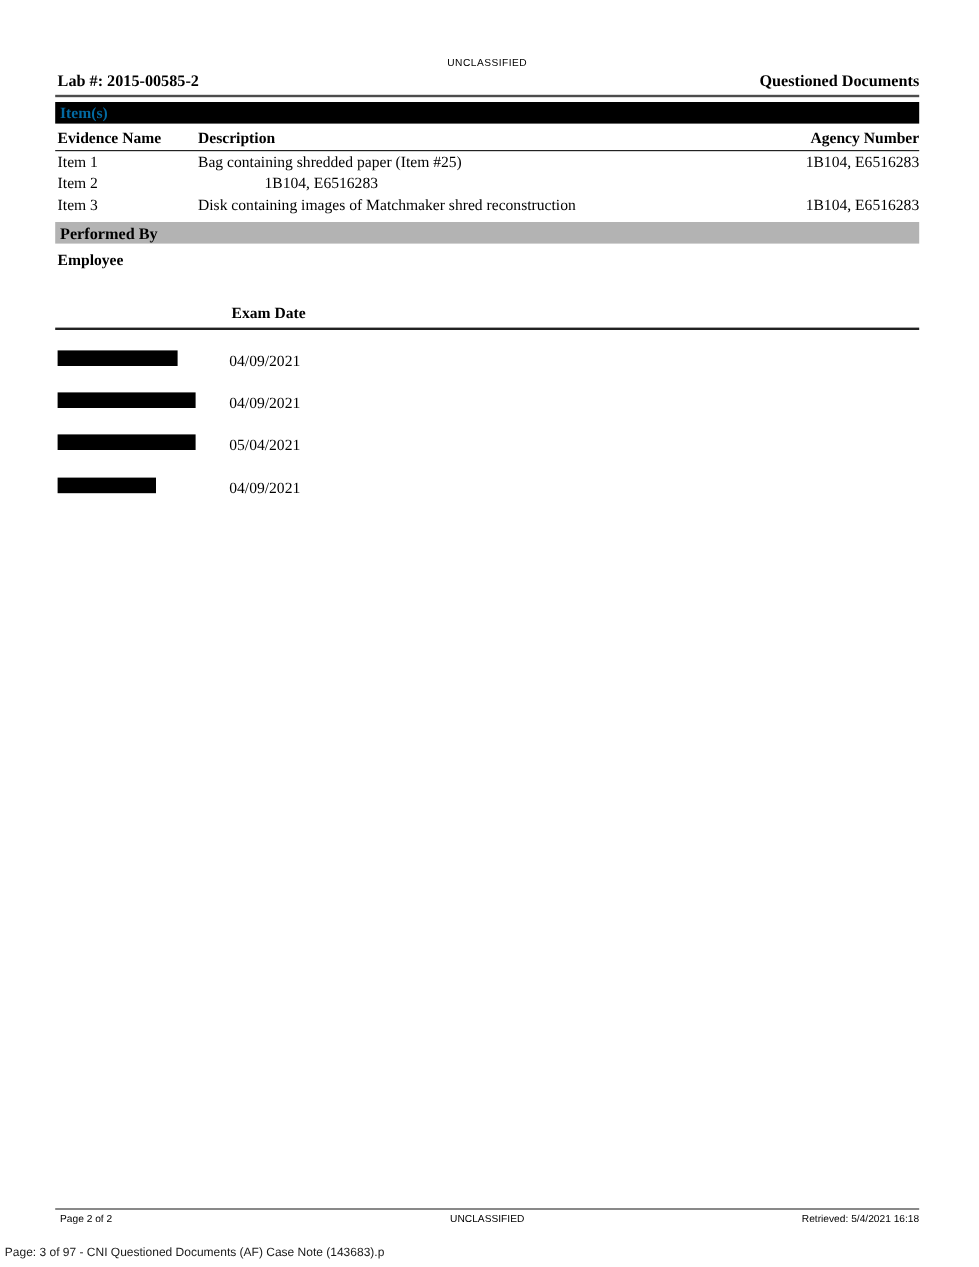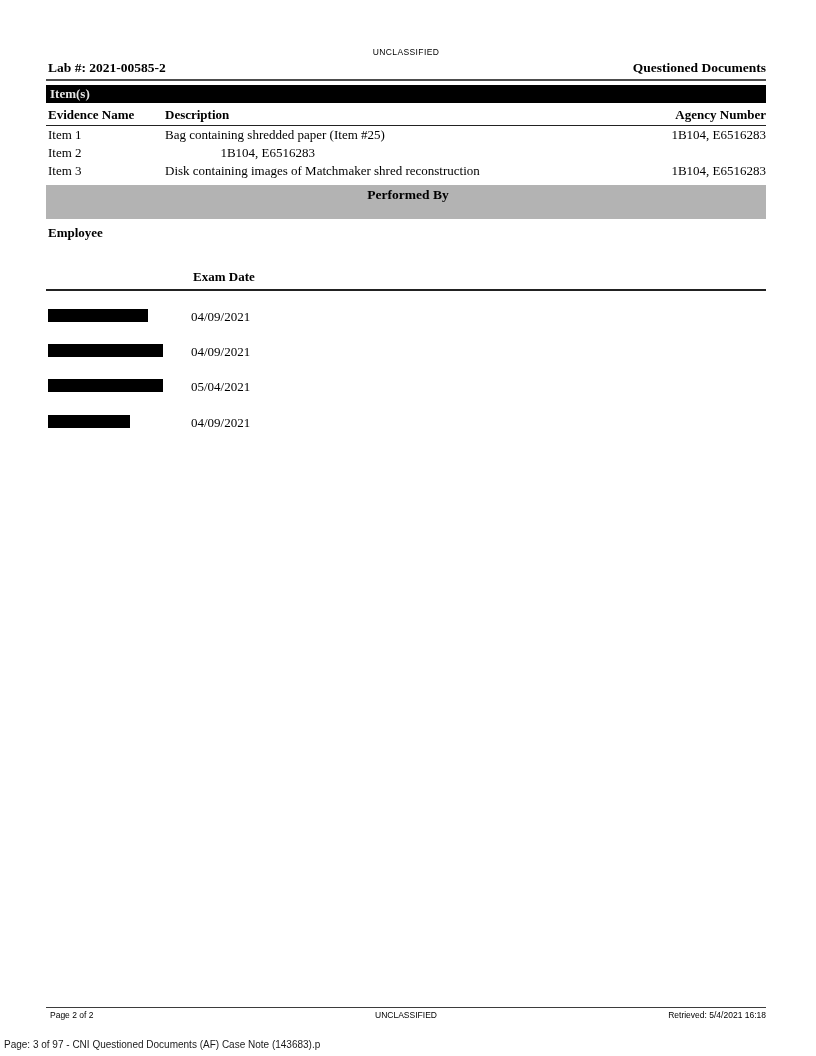--- a/index.html
+++ b/index.html
@@ -19,35 +19,35 @@
     font-family:"Liberation Sans", sans-serif; font-weight:bold; font-size:17.5px;
     border-bottom:1px solid #1a1a1a; padding-bottom:3px;
   }
   .sub-row {
     display:flex; justify-content:space-between; align-items:center;
     font-weight:bold; font-size:13.5px; padding:3px 0 3px 2px;
   }
   .double-rule { height:2px; border-top:1px solid #4d4d4d; border-bottom:1px solid #4d4d4d; margin-bottom:4px; }
 
   .bar-black {
-    background:#000000; color:#e5e5e5; height:18px; line-height:18px;
+    background:#000000; color:#0369a1; height:18px; line-height:18px;
     font-weight:bold; font-size:13px; padding-left:4px; margin-bottom:1px;font-family:Liberation Serif, serif;
   }
   .items-head, .item-row {
     display:flex; font-size:13px;align-items:flex-end;
   }
   .items-head { font-weight:bold; padding:3px 0 2px 0; border-bottom:1.5px solid #222; }
   .item-row { padding:2px 0; line-height:14px; }
   .col-ev { width:119px; padding-left:2px; flex:none; }
   .col-desc { flex:1; }
   .col-agency { width:150px; text-align:right; flex:none; }
 
   .bar-gray {
-    background:#b3b3b3; color:#000; height:34px; line-height:19px;
-    font-weight:bold; font-size:13.5px; padding-left:4px; margin-top:5px;text-align:center;
+    background:#b3b3b3; color:#000; height:18px; line-height:19px;
+    font-weight:bold; font-size:13.5px; padding-left:4px; margin-top:5px;
   }
   .perf-head {
     display:flex; font-size:13px; font-weight:bold;
     padding:6px 0 4px 0; border-bottom:2px solid #222;
   }
   .col-emp { width:147px; padding-left:2px; flex:none; }
   .col-exam { flex:1;margin-top:44px; }
   .prow { display:flex; align-items:center; height:19.3px; margin-top:16px; }
   .prow:first-of-type { margin-top:2px; }
   .redaction { display:inline-block; background:#000000; height:13px; margin-left:2px; flex:none; }
@@ -70,21 +70,21 @@
 </head>
 <body>
 
 <div class="page">
   <div class="doc">
 
     <div class="class-top">UNCLASSIFIED</div>
 
 
     <div class="sub-row">
-      <span>Lab #: 2021-00585-2</span>
+      <span>Lab #: 2015-00585-2</span>
       <span>Questioned Documents</span>
     </div>
 
     <div class="double-rule"></div>
 
     <div class="bar-black">Item(s)</div>
 
     <div>
       <div class="items-head">
         <span class="col-ev">Evidence Name</span>

